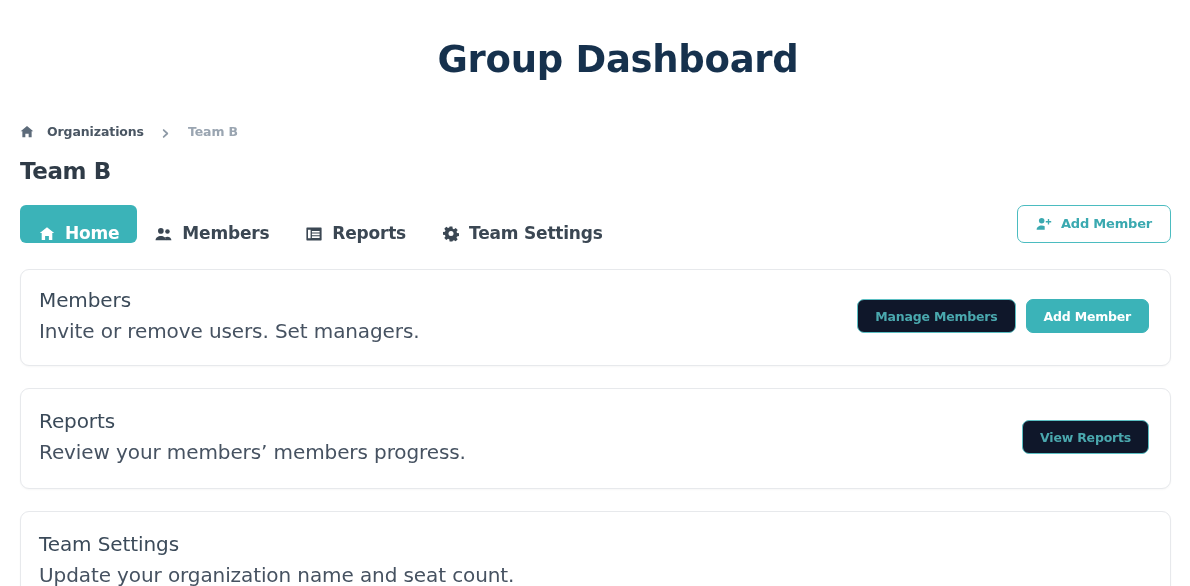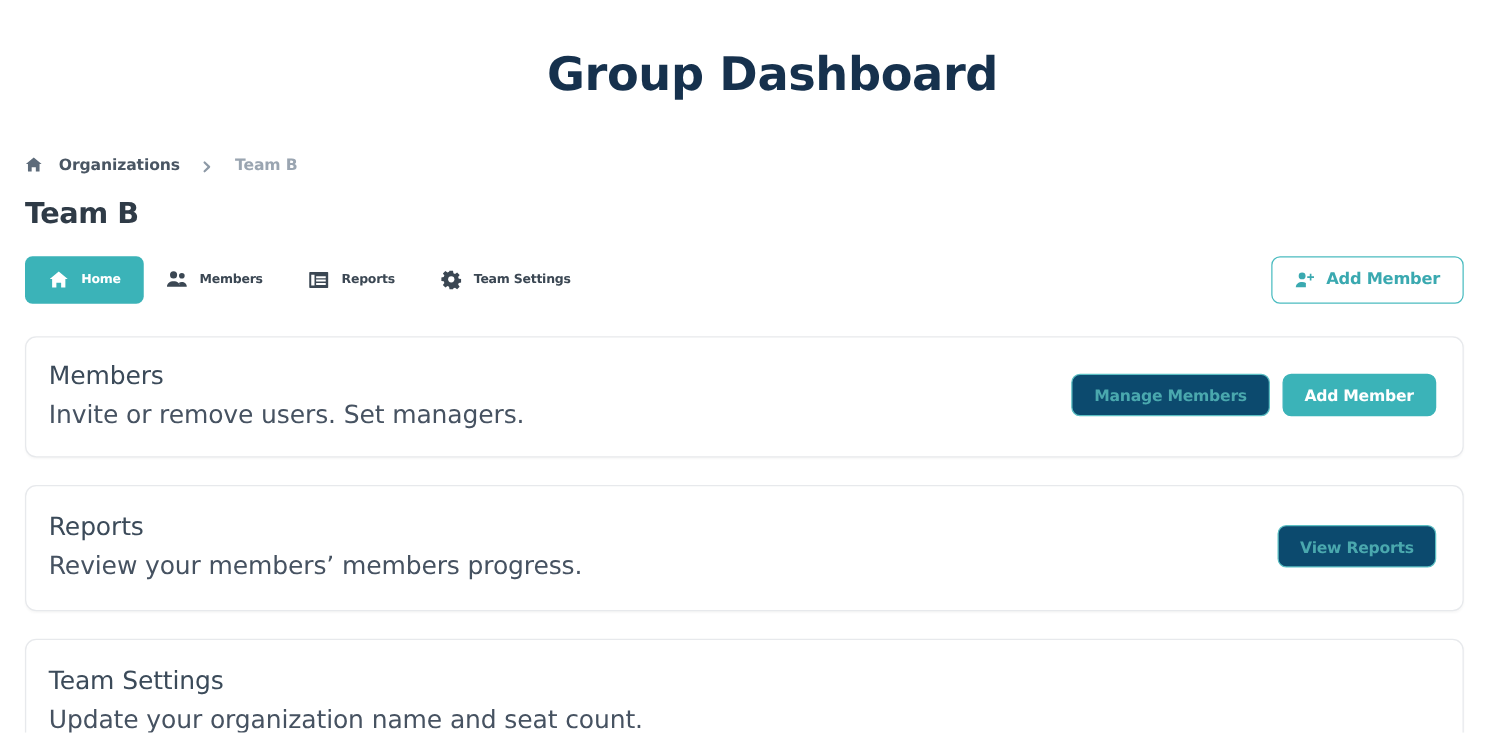--- a/index.html
+++ b/index.html
@@ -98,27 +98,27 @@
     height: 38px;
     position: relative;
   }
   .tabs {
     display: flex;
     align-items: center;
     gap: 0px;
   }
   .tab {
     display: flex;
-    align-items: center;
+    align-items: flex-end;
     gap: 10px;
     height: 38px;
     padding: 0 18px;
     border-radius: 6px;
     font-family: "DejaVu Sans", sans-serif;
-    font-size: 10px;
+    font-size: 17px;
     font-weight: 700;
     color: #3b4753;
     cursor: pointer;
     background: transparent;
     border: none;
     white-space: nowrap;
     letter-spacing: -0.2px;
   }
   .tab.active {
     background: #3bb3b8;
@@ -223,21 +223,21 @@
     height: 34px;
     padding: 0 17px;
     cursor: pointer;
     white-space: nowrap;
     letter-spacing: -0.2px;
     display: inline-flex;
     align-items: center;
     justify-content: center;
   }
   .btn-outline {
-    background: #0c4a6e;
+    background: #0f172a;
     border: 1.6px solid #5bbfc3;
     color: #4aa8ae;
   }
   .btn-solid {
     background: #3bb3b8;
     border: 1.6px solid #3bb3b8;
     color: #ffffff;
   }
 
   

